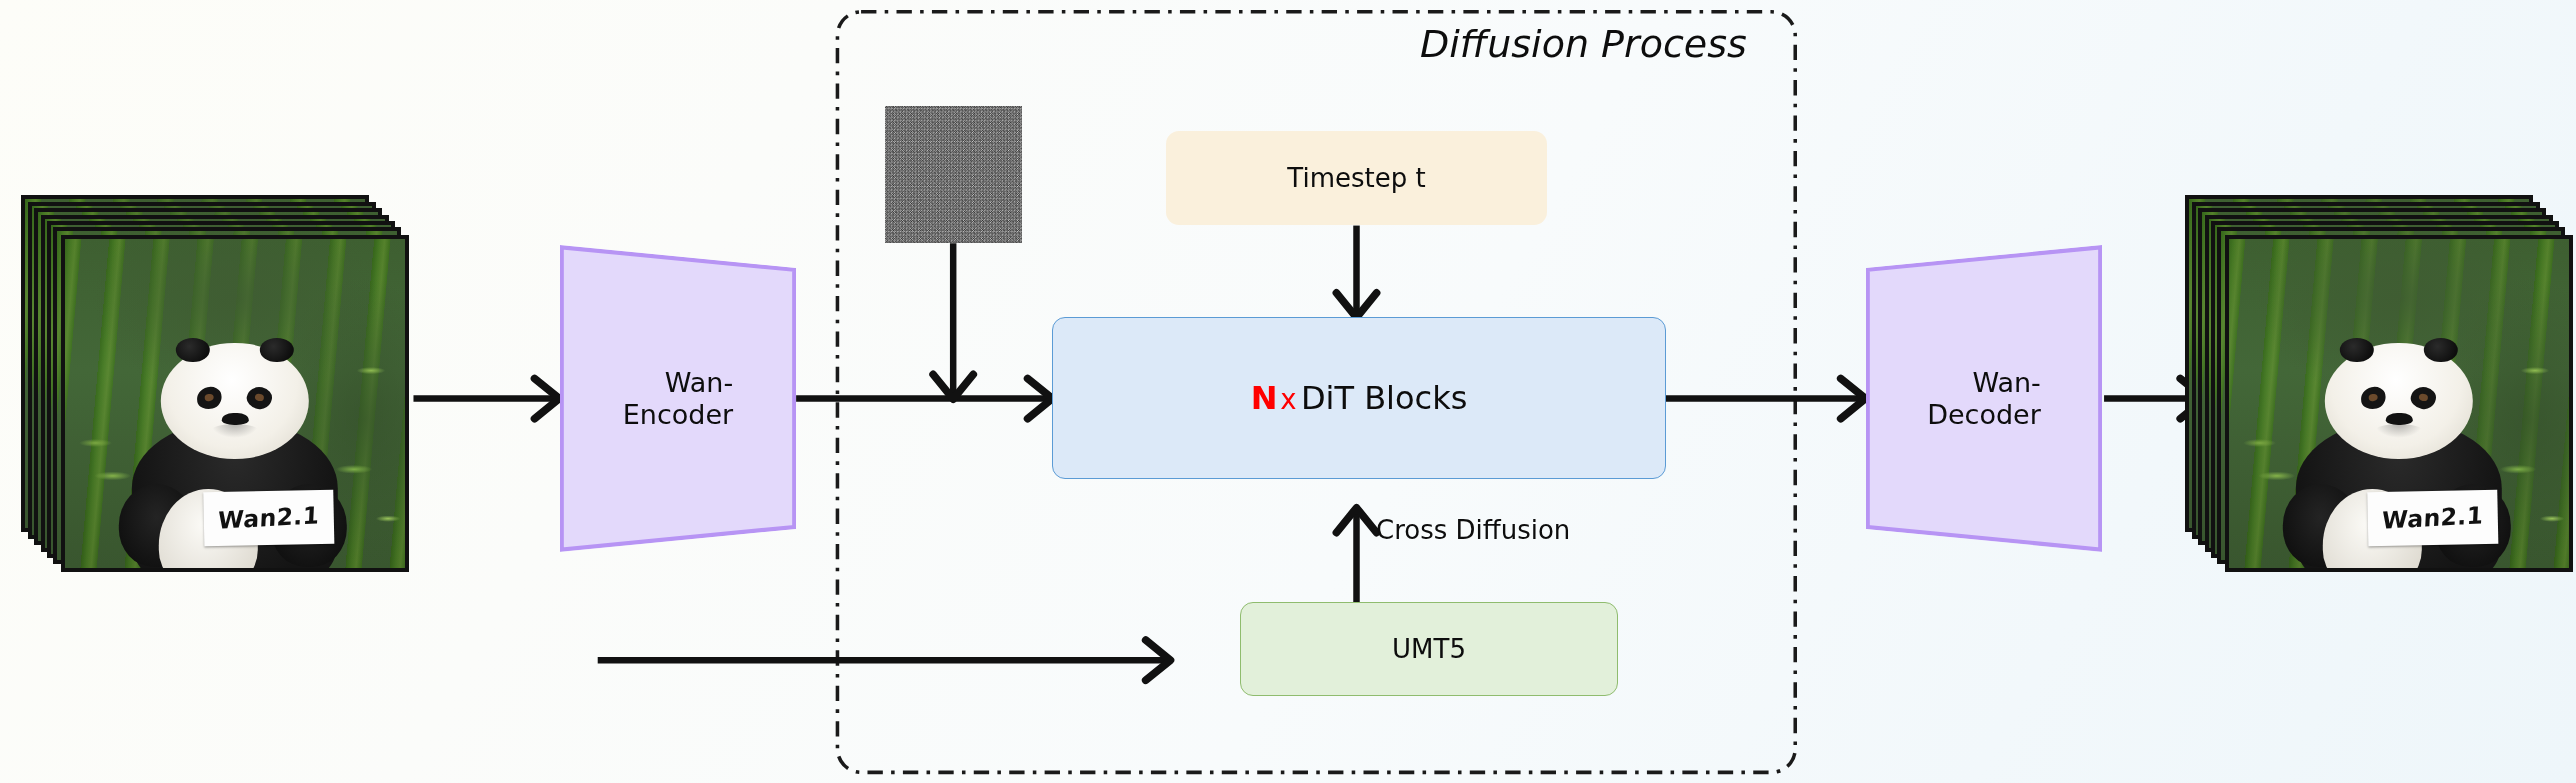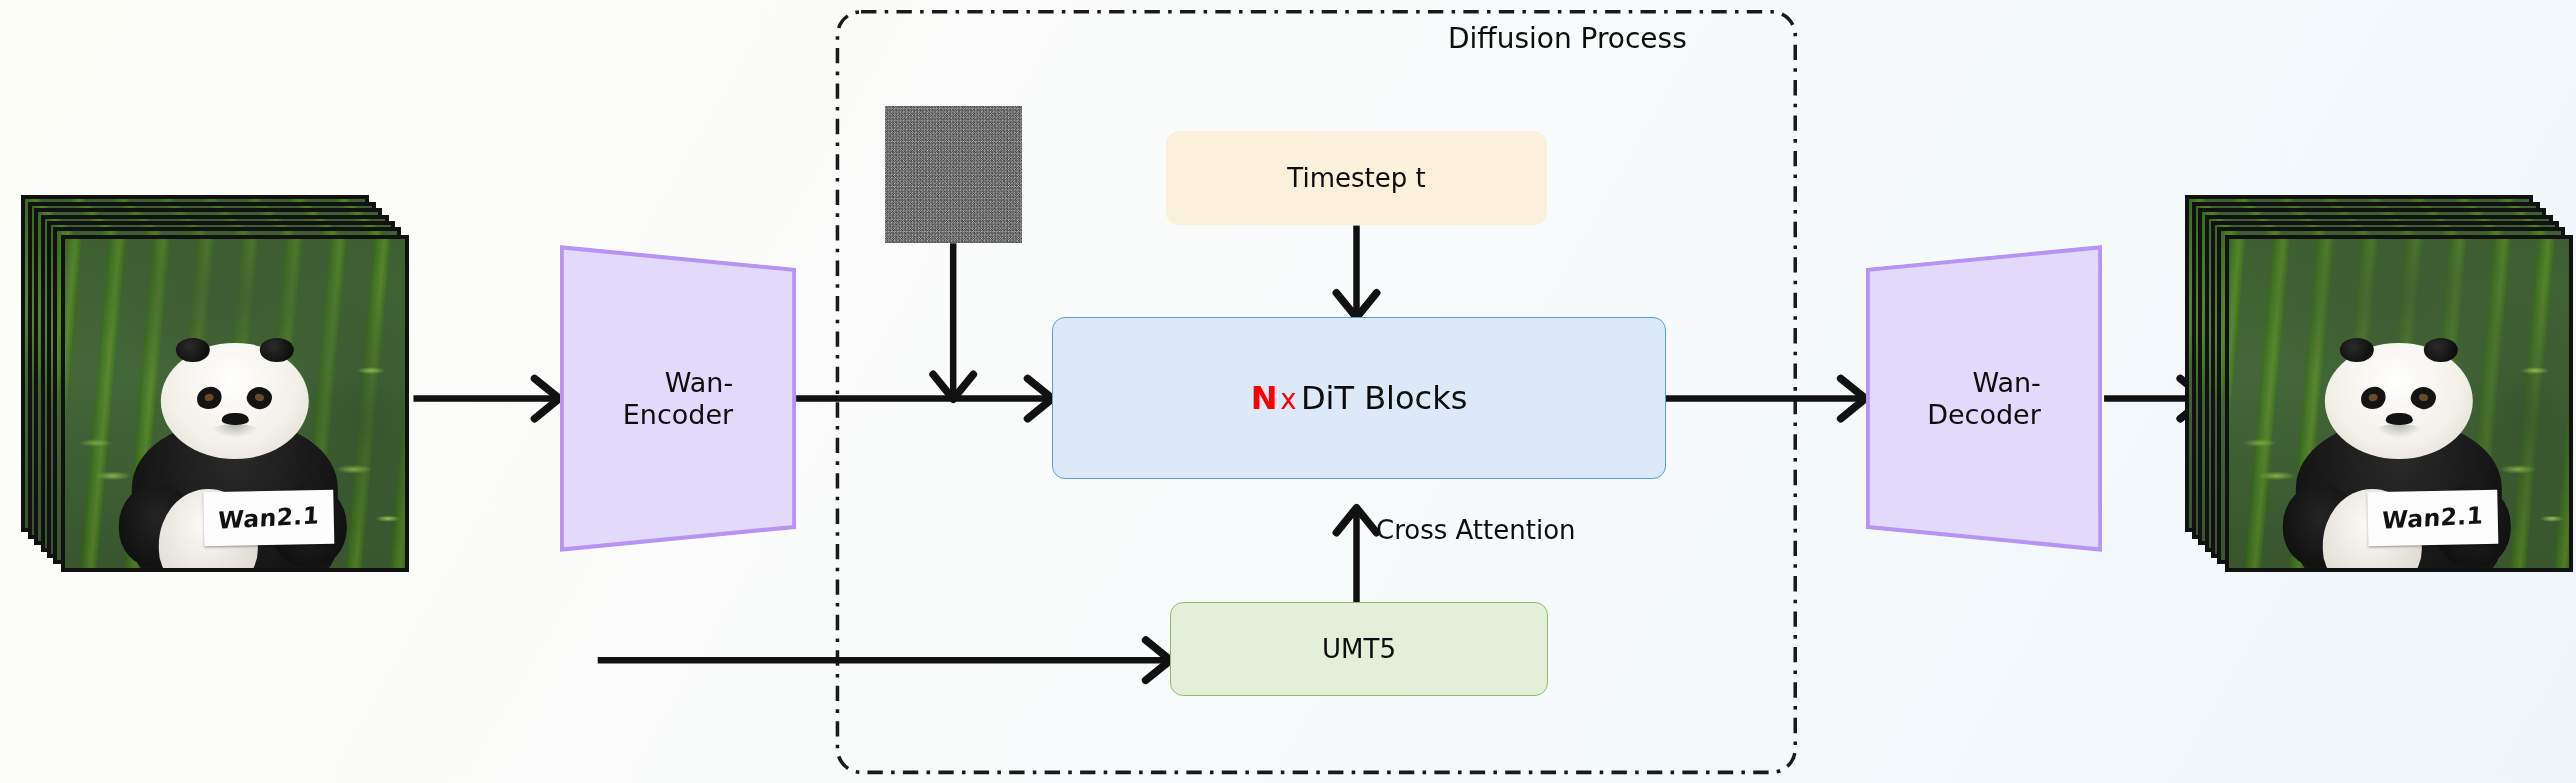--- a/index.html
+++ b/index.html
@@ -250,22 +250,22 @@
     white-space: pre-line;
   }
 
   
   .label {
     position: absolute;
     color: #0d0d0d;
     white-space: nowrap;
   }
   #diffusion-label {
-    font-size: 28px;
-    margin-left: 28px;
+    font-size: 38px;
+    font-style: italic;
   }
   #cross-attn-label {
     font-size: 26px;
   }
 </style>
 </head>
 <body>
 
 <div id="stage">
 
@@ -379,25 +379,25 @@
   <div class="rbox" id="dit-box" style="left:1052px; top:317px; width:614px; height:162px;">
     <span>
       <span class="n">N</span><span class="x">x</span><span>DiT Blocks</span>
     </span>
   </div>
 
   <div class="rbox" id="timestep-box" style="left:1166px; top:131px; width:381px; height:94px;">
     <span>Timestep t</span>
   </div>
 
-  <div class="rbox" id="umt5-box" style="left:1170px; top:602px; width:378px; height:94px;text-align:right;">
+  <div class="rbox" id="umt5-box" style="left:1240px; top:602px; width:378px; height:94px;text-align:right;">
     <span>UMT5</span>
   </div>
 
-  <div class="label" id="cross-attn-label" style="left:1376px; top:515px;">Cross Attention</div>
+  <div class="label" id="cross-attn-label" style="left:1376px; top:515px;">Cross Diffusion</div>
 
   <div class="label" id="diffusion-label" style="left:1420px; top:22.4px;">Diffusion Process</div>
 
 
   <div class="trapezoid decoder" style="left:1866px; top:245px; width:236px; height:307px;">
     <svg class="trap-border" viewBox="0 0 400 520" preserveAspectRatio="none">
       <polygon points="3,42 397,4 397,516 3,478" fill="none" stroke="#b794f4" stroke-width="7"></polygon>
     </svg>
     <div class="trap-label">Wan-
 Decoder</div>

